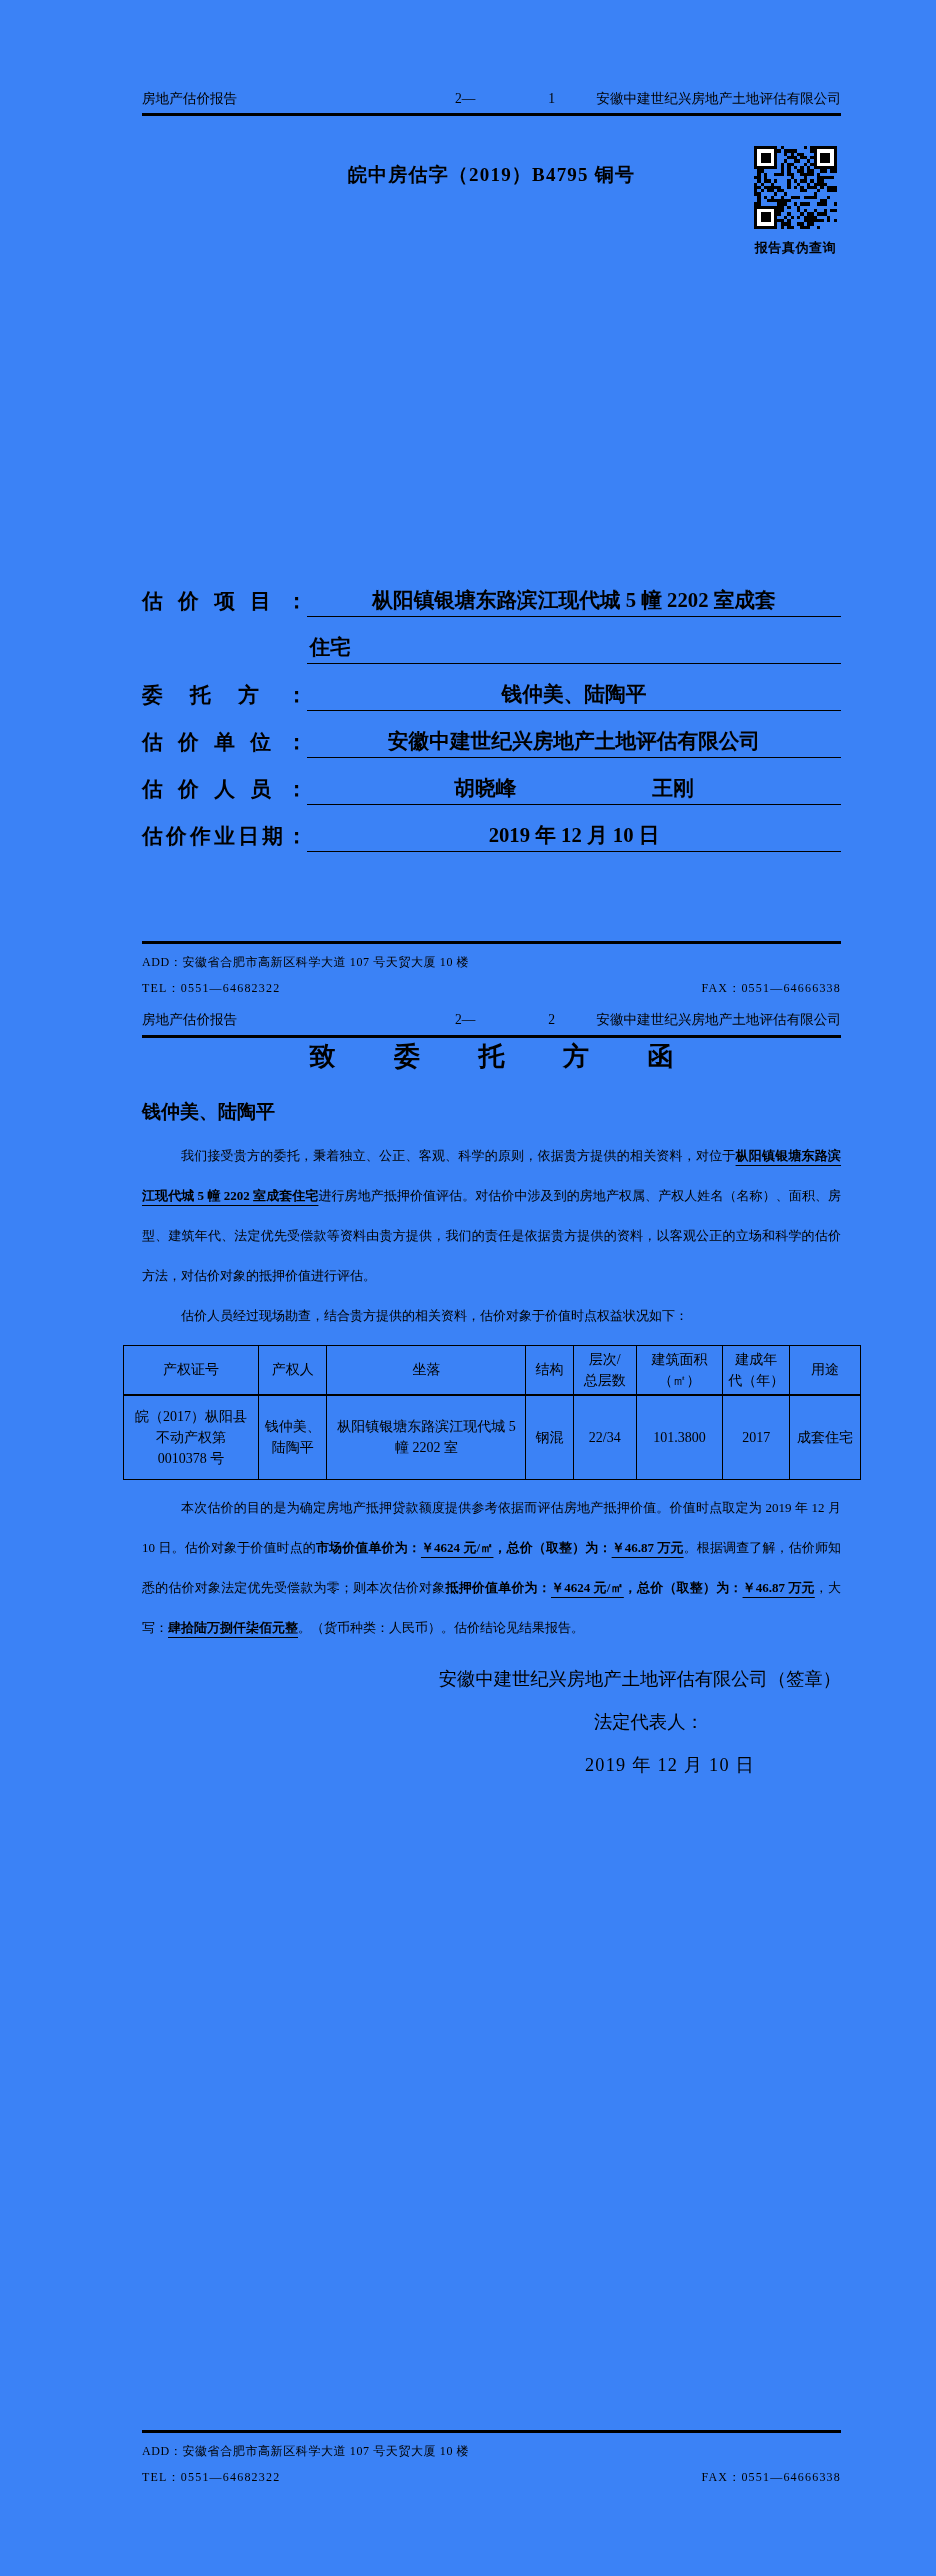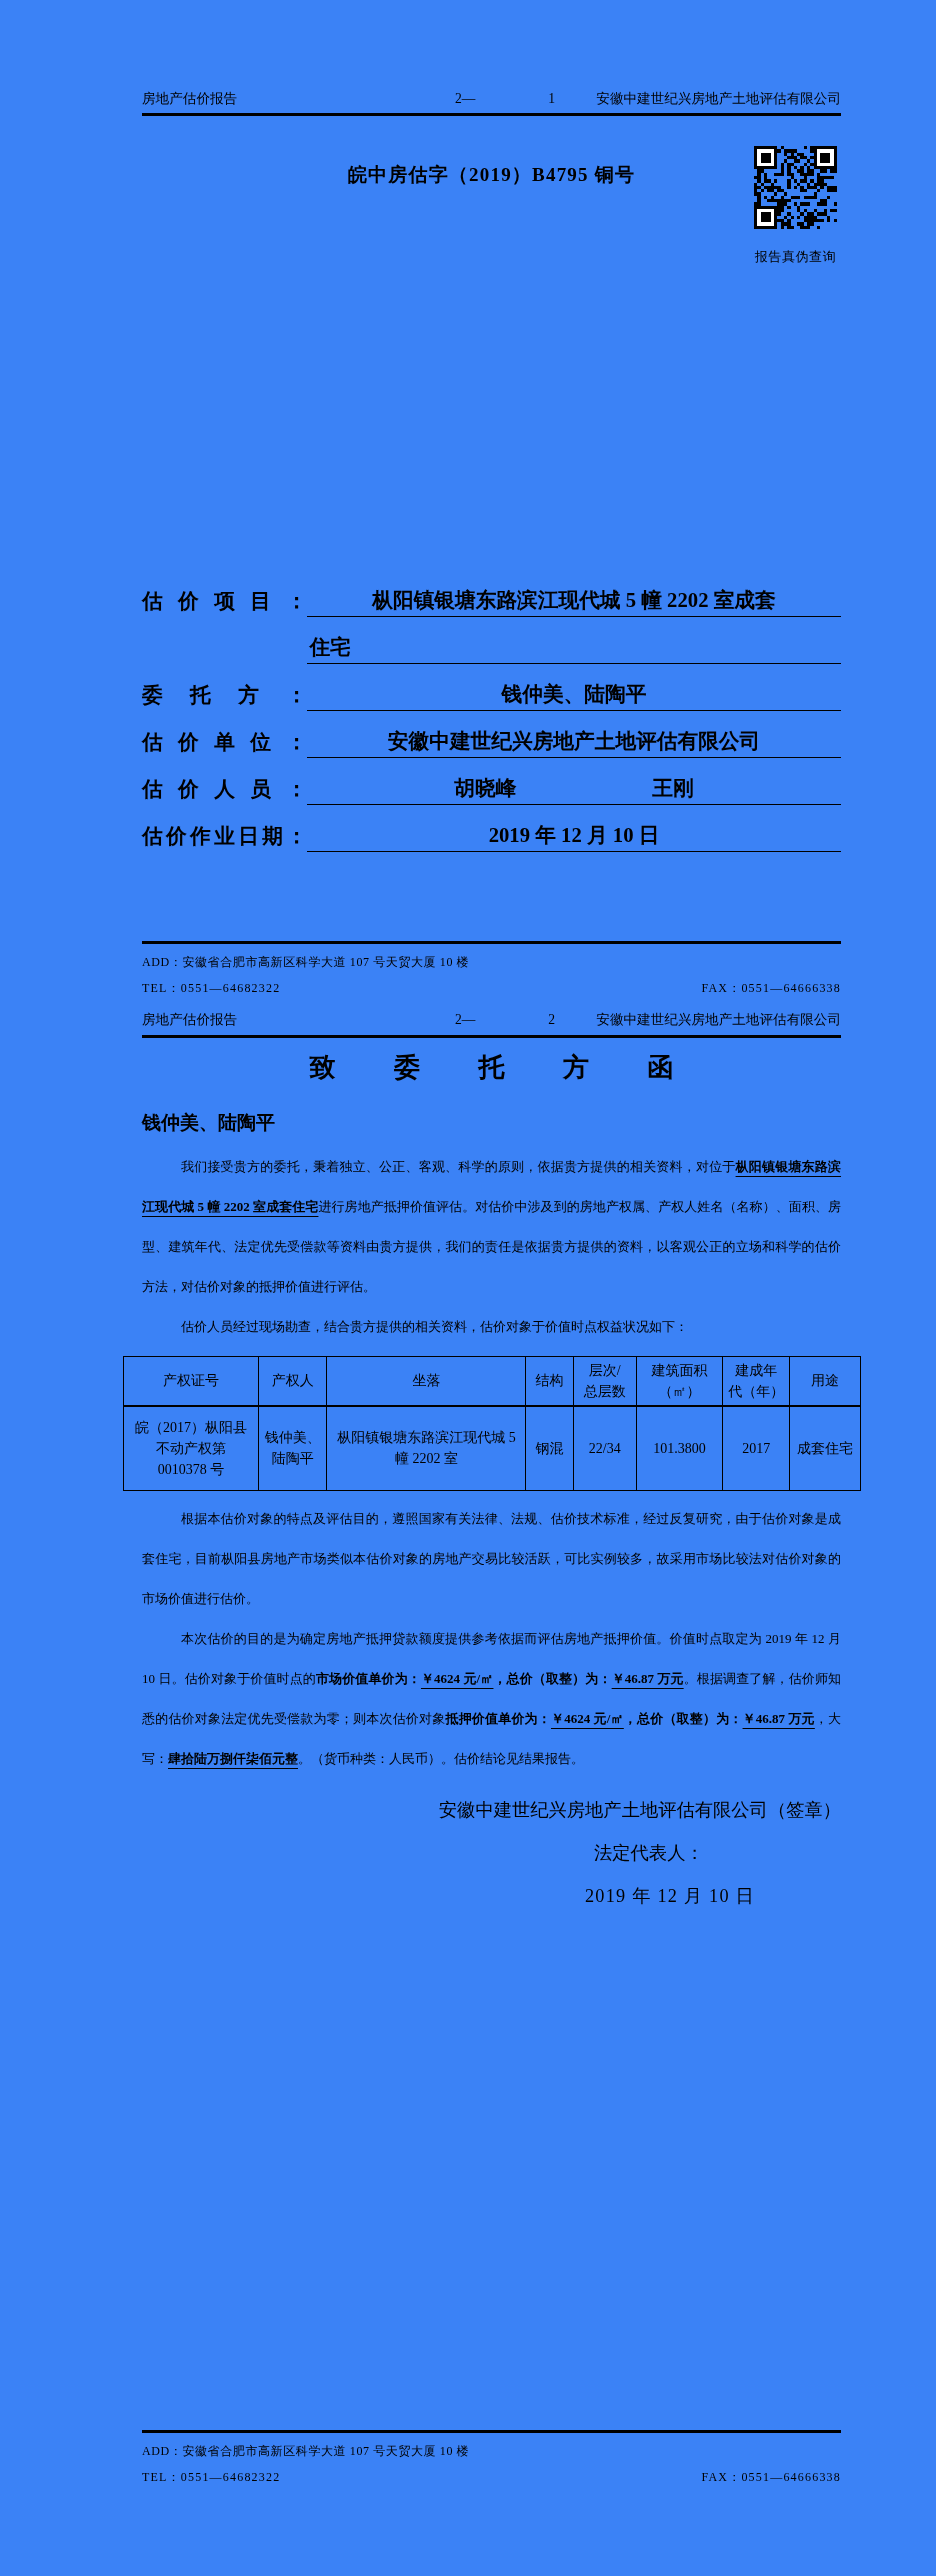--- a/index.html
+++ b/index.html
@@ -19,21 +19,21 @@
   .doc-header.second{padding-top:9.4px;}
   .hdr-row{display:flex;align-items:baseline;font-size:13.6px;line-height:19px;
            border-bottom:3px solid #000;padding-bottom:5.3px;}
   .hdr-left{width:313px;}
   .hdr-center{width:100px;display:flex;justify-content:space-between;}
   .hdr-right{flex:1;text-align:right;}
 
   
   .qr-wrap{position:absolute;left:754px;top:146px;width:83px;text-align:center;}
   .qr-wrap svg{width:83px;height:83px;display:block;shape-rendering:crispEdges;}
-  .qr-caption{margin-top:19px;font-size:13px;font-weight:normal;letter-spacing:0.6px;white-space:nowrap;}
+  .qr-caption{margin-top:10px;font-size:13px;font-weight:bold;letter-spacing:0.6px;white-space:nowrap;}
 
   
   .main-title{margin-top:236px;text-align:center;font-size:37px;font-weight:bold;
               letter-spacing:15.3px;padding-left:15.3px;line-height:47px;}
   .sub-title{margin-top:46px;text-align:center;font-size:19px;font-weight:bold;
              letter-spacing:1.2px;line-height:25px;}
 
   .form-block{margin-top:383px;}
   .form-row{display:flex;align-items:flex-end;min-height:47px;}
   .form-label{width:165px;flex:0 0 165px;font-size:20.7px;font-weight:bold;line-height:27px;
@@ -44,21 +44,21 @@
   .form-value.left{text-align:left;padding-left:2.4px;}
   .form-value.pair{display:flex;justify-content:center;gap:136px;text-align:center;}
 
   
   .doc-footer{margin-top:89px;border-top:3.5px solid #000;padding-top:4.7px;
               font-size:12px;line-height:26px;letter-spacing:0.6px;}
   .foot-line2{display:flex;justify-content:space-between;letter-spacing:1.2px;}
   .doc-footer.abs{position:absolute;left:142px;right:96px;top:2430px;margin-top:0;}
 
   
-  .letter-title{margin-top:13px;text-align:center;font-size:26px;font-weight:bold;
+  .letter-title{margin-top:2px;text-align:center;font-size:26px;font-weight:bold;
                 letter-spacing:26px;padding-left:26px;line-height:34px;}
   .salutation{margin-top:25px;font-size:19px;font-weight:bold;line-height:26px;}
   .para{margin:0;font-size:13px;line-height:40px;text-align:justify;}
   .para.indent{text-indent:39px;}
   .para .b{font-weight:bold;}
   .para .bu{font-weight:bold;text-decoration:underline;text-underline-offset:4.7px;}
   .para1{margin-top:11.8px;}
 
   
   table.prop{border-collapse:collapse;margin:8.3px 0 8.3px -19px;
@@ -411,21 +411,20 @@
 幢 2202 室</td>
             <td>钢混</td>
             <td>22/34</td>
             <td>101.3800</td>
             <td>2017</td>
             <td>成套住宅</td>
           </tr>
       </tbody>
     </table>
 
-    <p class="para indent">根据本估价对象的特点及评估目的，遵照国家有关法律、法规、估价技术标准，经过反复研究，由于估价对象是成套住宅，目前枞阳县房地产市场类似本估价对象的房地产交易比较活跃，可比实例较多，故采用市场比较法对估价对象的市场价值进行估价。</p>
     <p class="para indent"><span>本次估价的目的是为确定房地产抵押贷款额度提供参考依据而评估房地产抵押价值。价值时点取定为 2019 年 12 月 10 日。估价对象于价值时点的</span><span class="b">市场价值单价为：</span><span class="bu">￥4624 元/㎡</span><span class="b">，</span><span class="b">总价（取整）为：</span><span class="bu">￥46.87 万元</span><span>。根据调查了解，估价师知悉的估价对象法定优先受偿款为零；则本次估价对象</span><span class="b">抵押价值单价为：</span><span class="bu">￥4624 元/㎡</span><span class="b">，总价（取整）为：</span><span class="bu">￥46.87 万元</span><span>，大写：</span><span class="bu">肆拾陆万捌仟柒佰元整</span><span>。（货币种类：人民币）。估价结论见结果报告。</span></p>
 
     <div class="sign-company">安徽中建世纪兴房地产土地评估有限公司（签章）</div>
     <div class="legal-rep">法定代表人：</div>
     <div class="sign-date">2019 年 12 月 10 日</div>
   </div>
 
   <div class="doc-footer abs">
     <div>ADD：安徽省合肥市高新区科学大道 107 号天贸大厦 10 楼</div>
     <div class="foot-line2">

